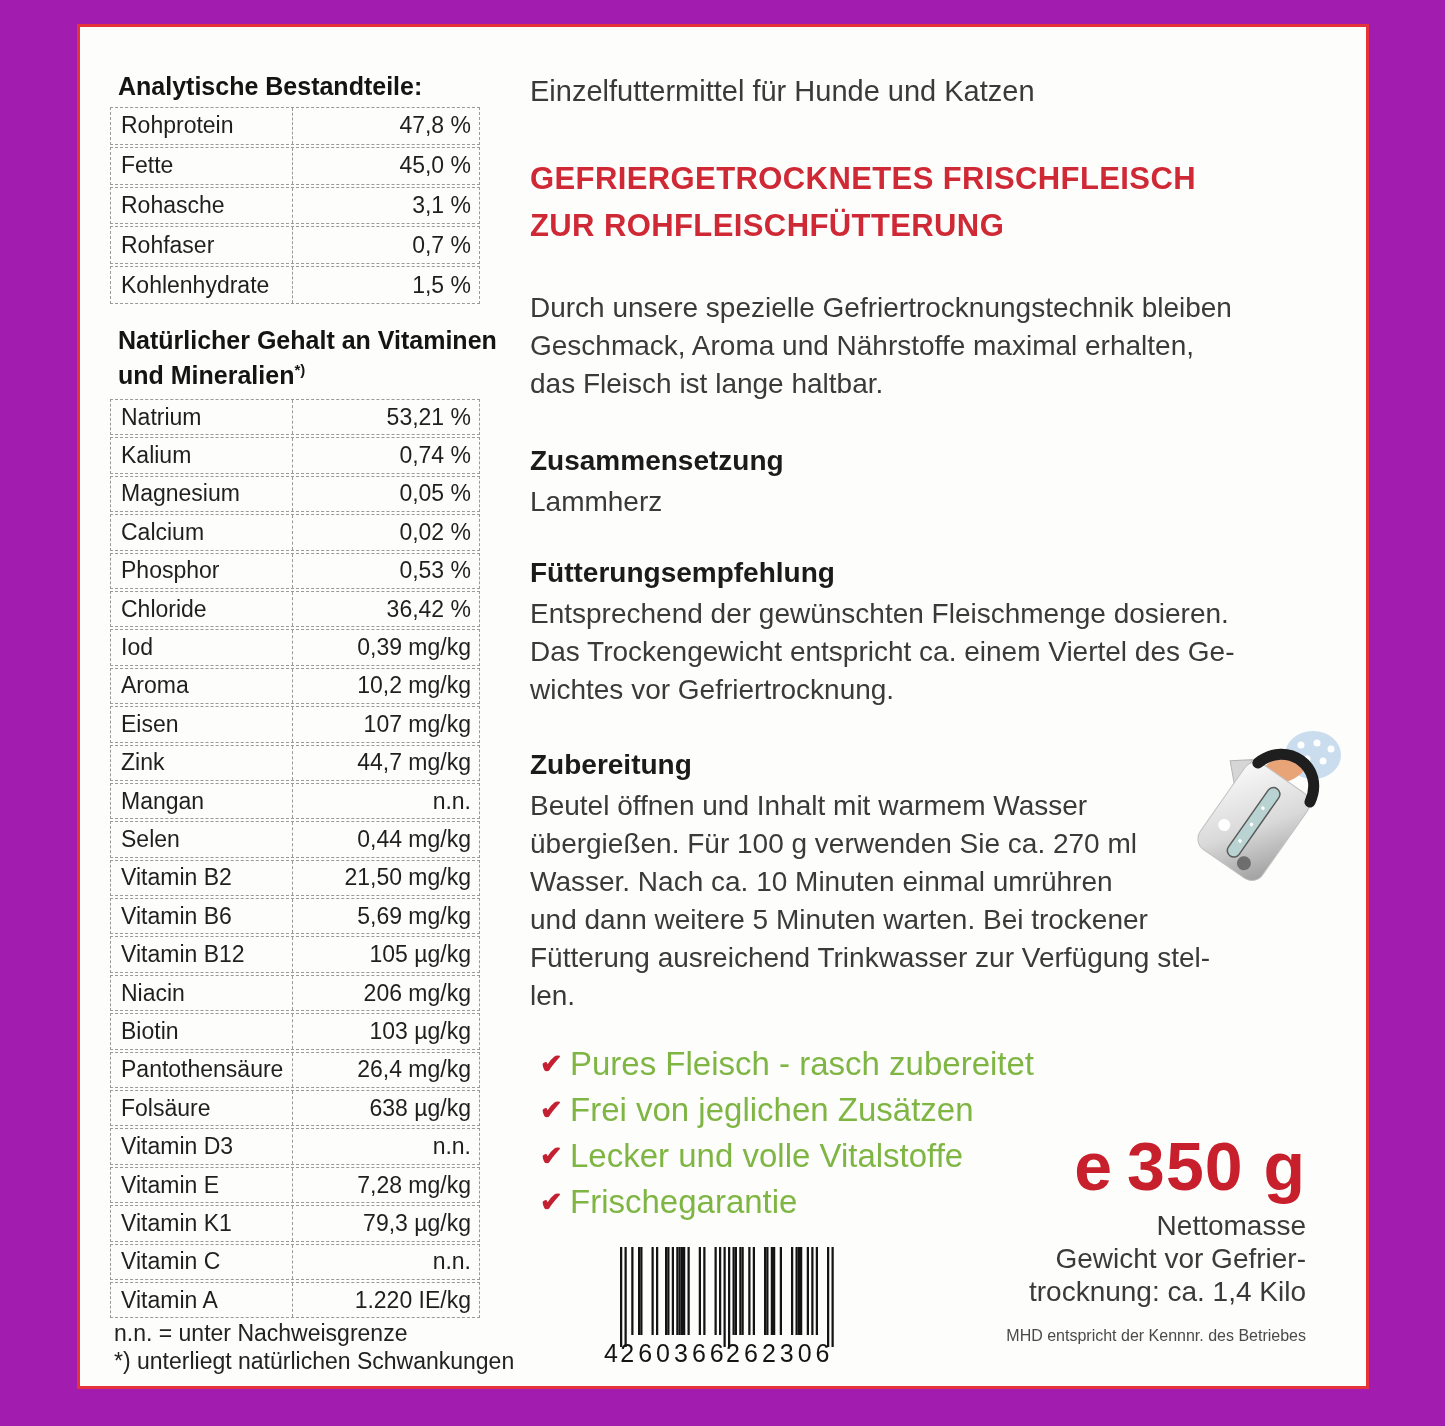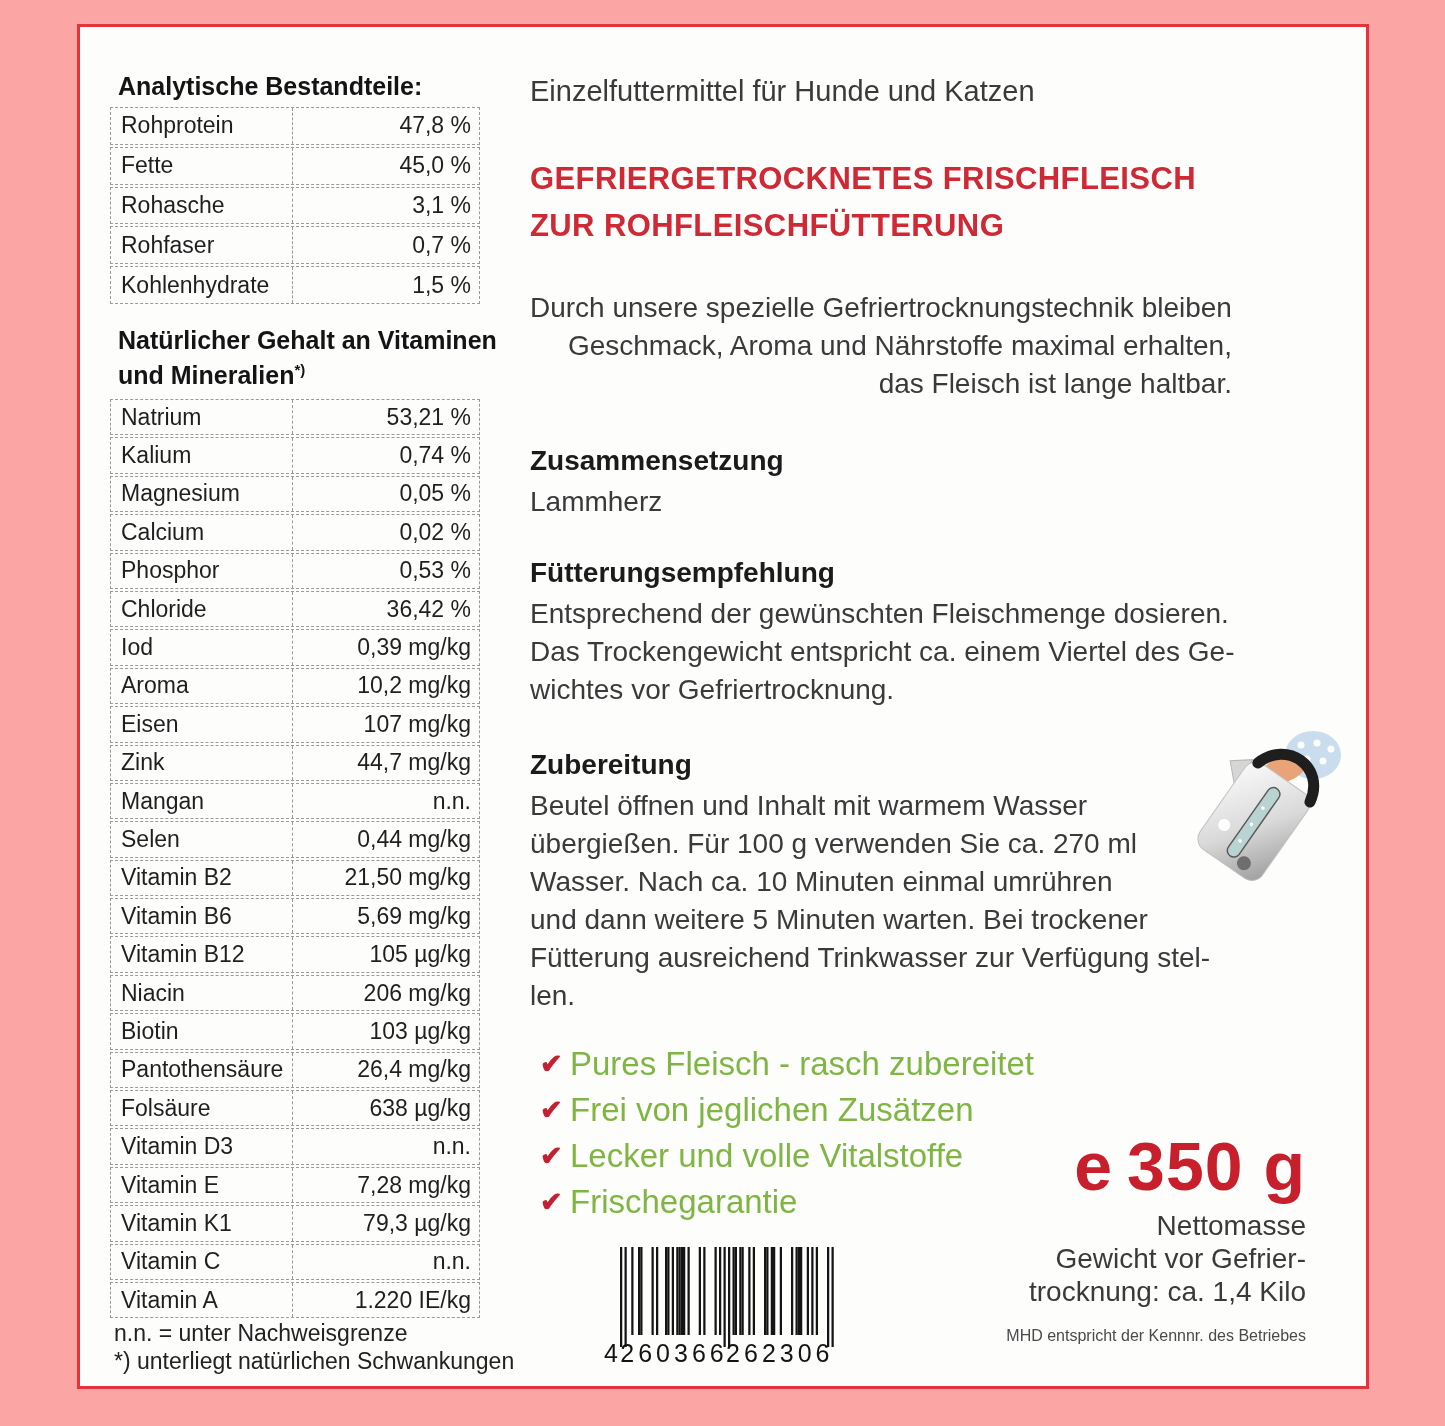--- a/index.html
+++ b/index.html
@@ -1,17 +1,17 @@
 <!DOCTYPE html>
 <html lang="de"><head>
 <meta charset="utf-8">
 <style>
   html,body{margin:0;padding:0;background:#ffffff;}
   .page{
-    position:relative;width:1445px;height:1426px;background:#fca5a5;
+    position:relative;width:1445px;height:1426px;background:#a21caf;
     font-family:"Liberation Sans", sans-serif;color:#1f1f1f;overflow:hidden;
   }
   .label{
     position:absolute;left:77px;top:24px;width:1292px;height:1365px;
     border:3px solid #e4333a;box-sizing:border-box;background:#fdfdfc;
   }
   .abs{position:absolute;}
 
   
   .tbl-title{font-size:25px;font-weight:bold;color:#141414;line-height:30px;white-space:pre-line;}
@@ -207,21 +207,21 @@
       </div>
 
     <div class="abs footnote" style="left:34px;top:1292px;">n.n. = unter Nachweisgrenze</div>
     <div class="abs footnote" style="left:34px;top:1320px;">*) unterliegt natürlichen Schwankungen</div>
 
     <div class="abs intro" style="left:450px;top:48px;">Einzelfuttermittel für Hunde und Katzen</div>
 
     <div class="abs headline" style="left:450px;top:128px;">GEFRIERGETROCKNETES FRISCHFLEISCH
 ZUR ROHFLEISCHFÜTTERUNG</div>
 
-    <div class="abs body-text" style="left:450px;top:262px;text-align:right;">Durch unsere spezielle Gefriertrocknungstechnik bleiben
+    <div class="abs body-text" style="left:450px;top:262px;">Durch unsere spezielle Gefriertrocknungstechnik bleiben
 Geschmack, Aroma und Nährstoffe maximal erhalten,
 das Fleisch ist lange haltbar.</div>
 
     <div class="abs sec-heading" style="left:450px;top:418px;">Zusammensetzung</div>
     <div class="abs body-text" style="left:450px;top:456px;">Lammherz</div>
 
     <div class="abs sec-heading" style="left:450px;top:530px;">Fütterungsempfehlung</div>
     <div class="abs body-text" style="left:450px;top:568px;">Entsprechend der gewünschten Fleischmenge dosieren.
 Das Trockengewicht entspricht ca. einem Viertel des Ge-
 wichtes vor Gefriertrocknung.</div>

